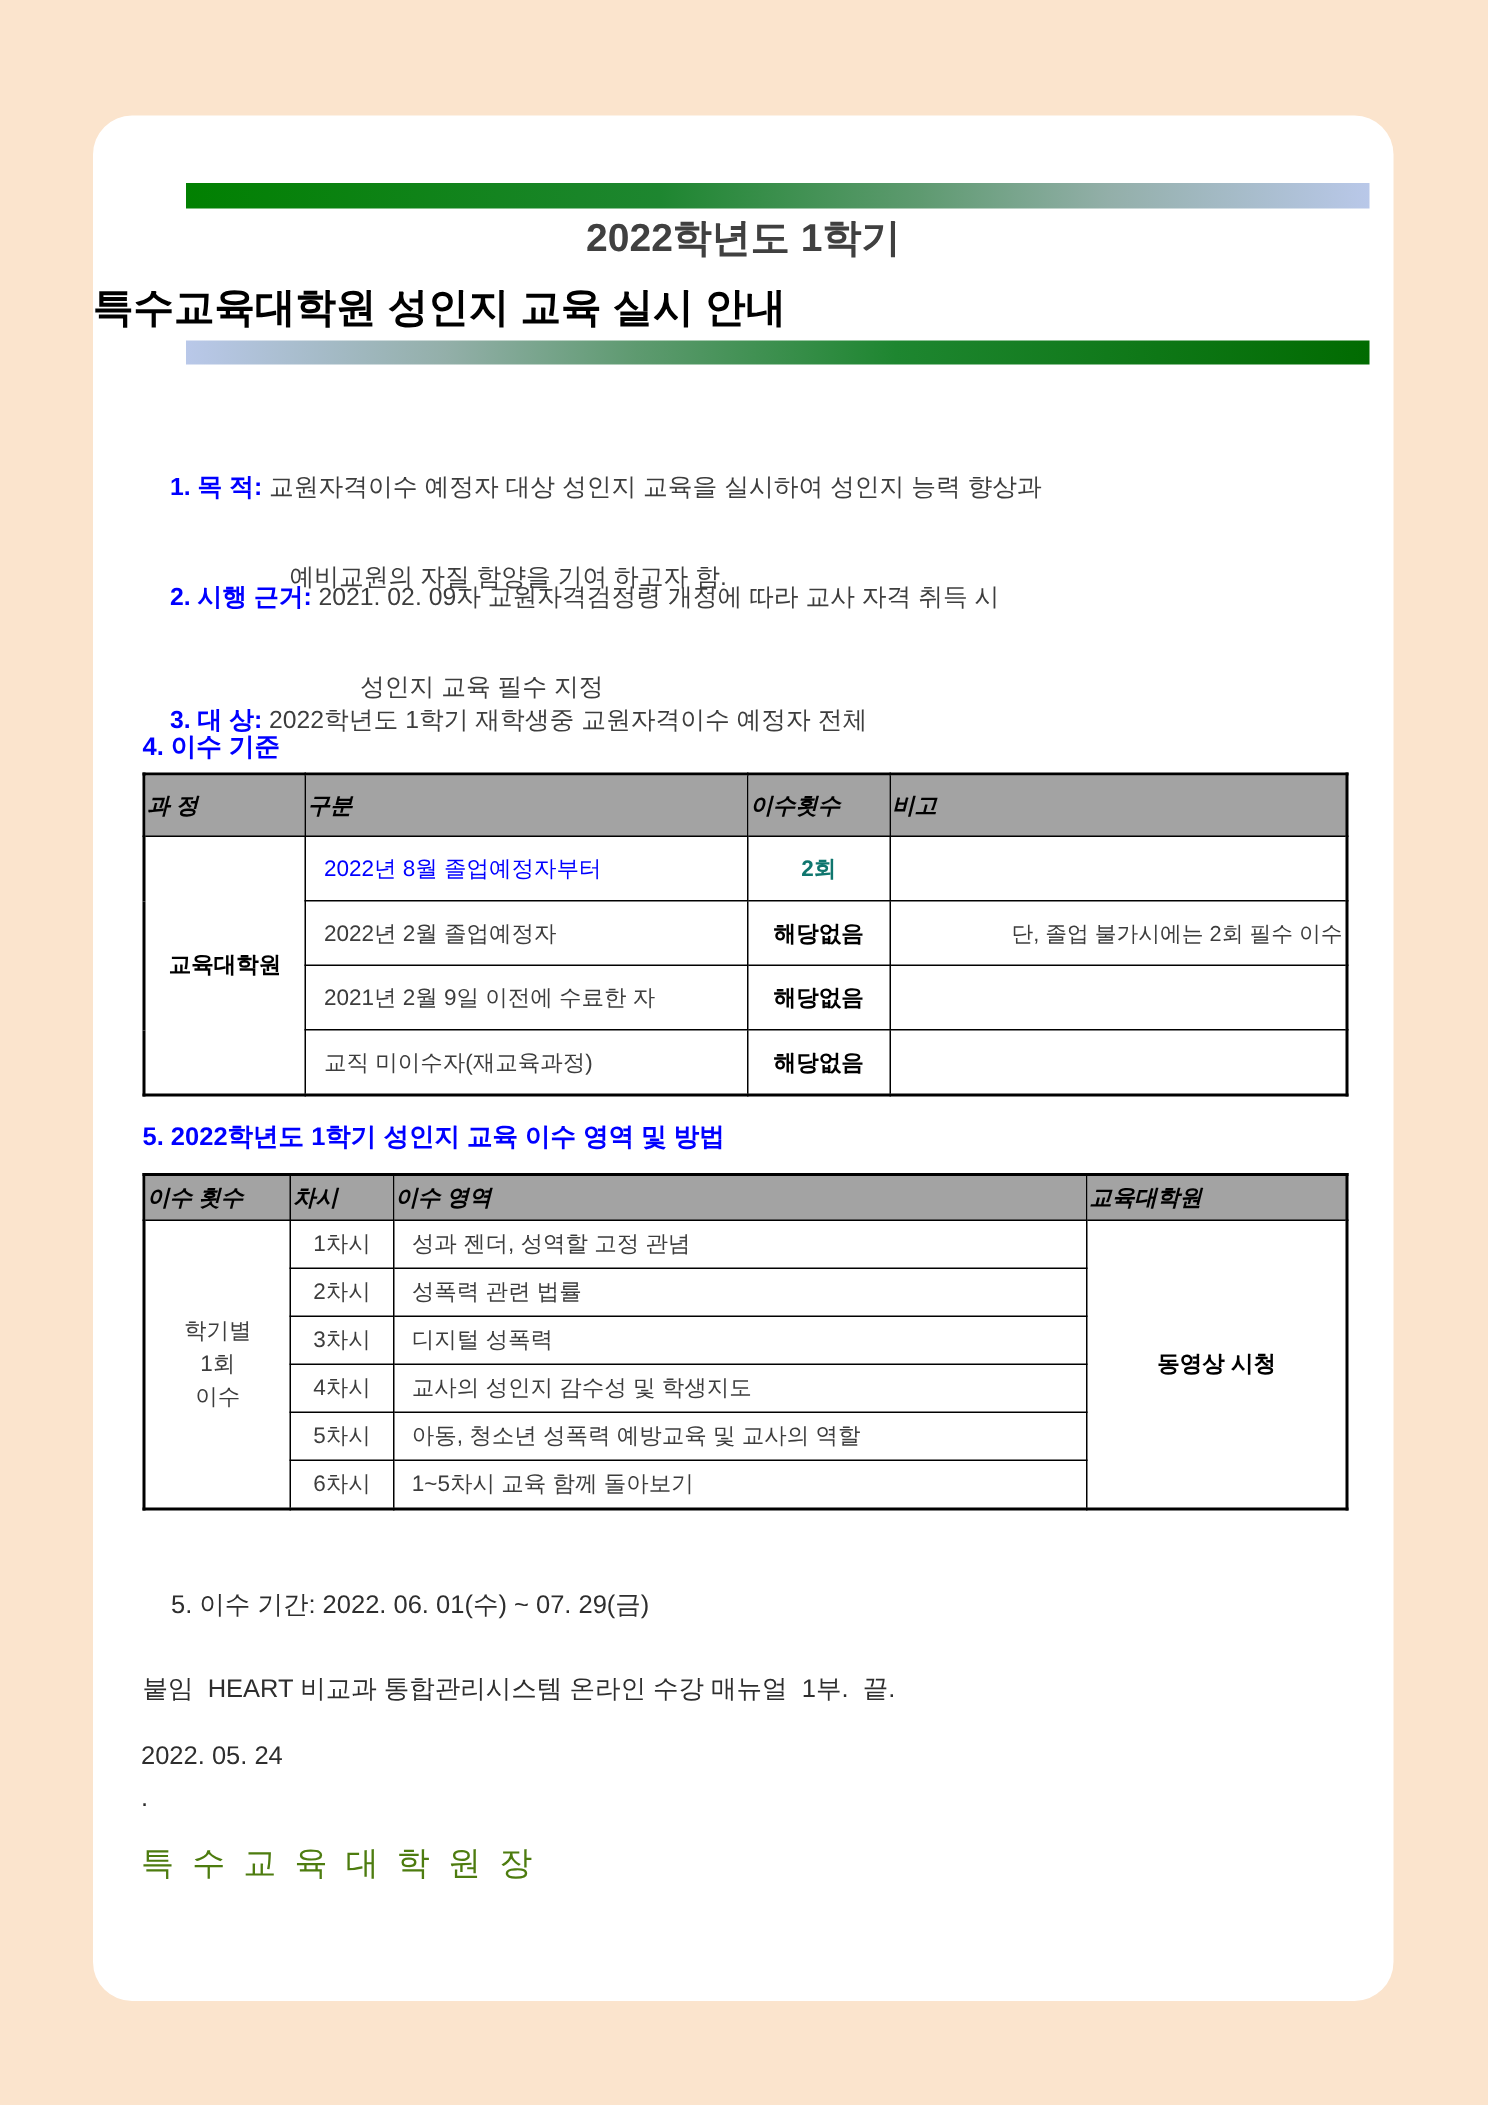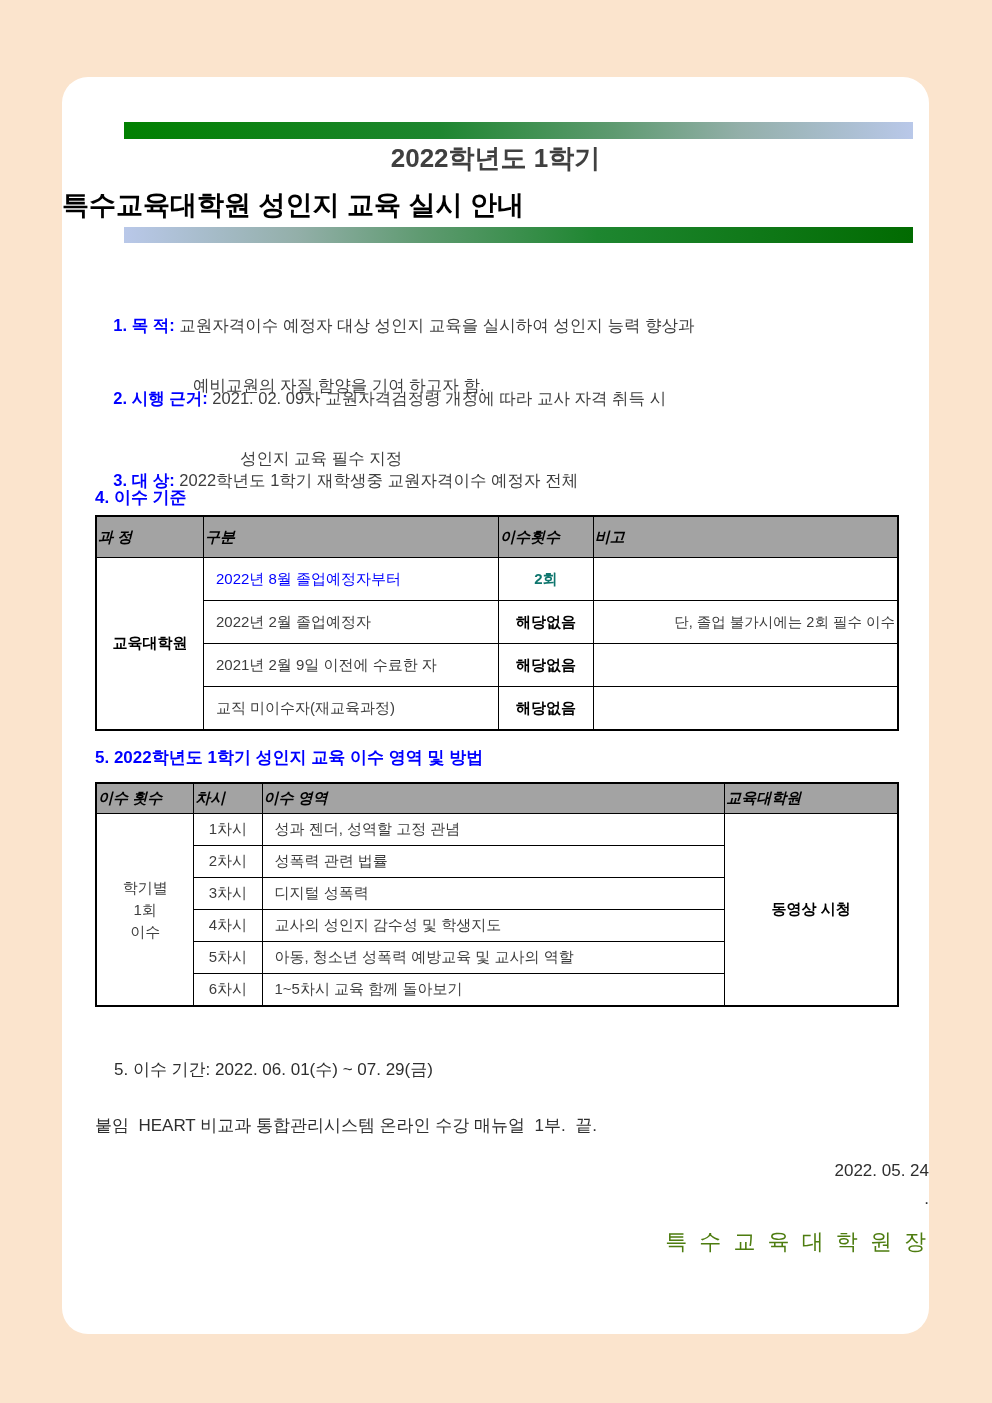--- a/index.html
+++ b/index.html
@@ -100,23 +100,24 @@
   #method-table td { height: 29px; }
   .freq-line { line-height: 22px; color: #3D3D3D; }
   .footer-line {
     left: 33px;
     font-size: 17px;
     color: #2E2E2E;
     white-space: pre;
   }
   .center-line {
     left: 0; width: 100%;
-    text-align: right;
+    text-align: left;
     color: #2E2E2E;
     white-space: pre;
+    padding-left: 32px;
   }
   .date-line { top: 1084px; font-size: 17px; }
   .dot-line { top: 1112px; font-size: 17px; }
   .signature {
     top: 1150px;
     font-size: 22px;
     letter-spacing: 3px;
     color: #4d7c0f;
   }
 </style>

